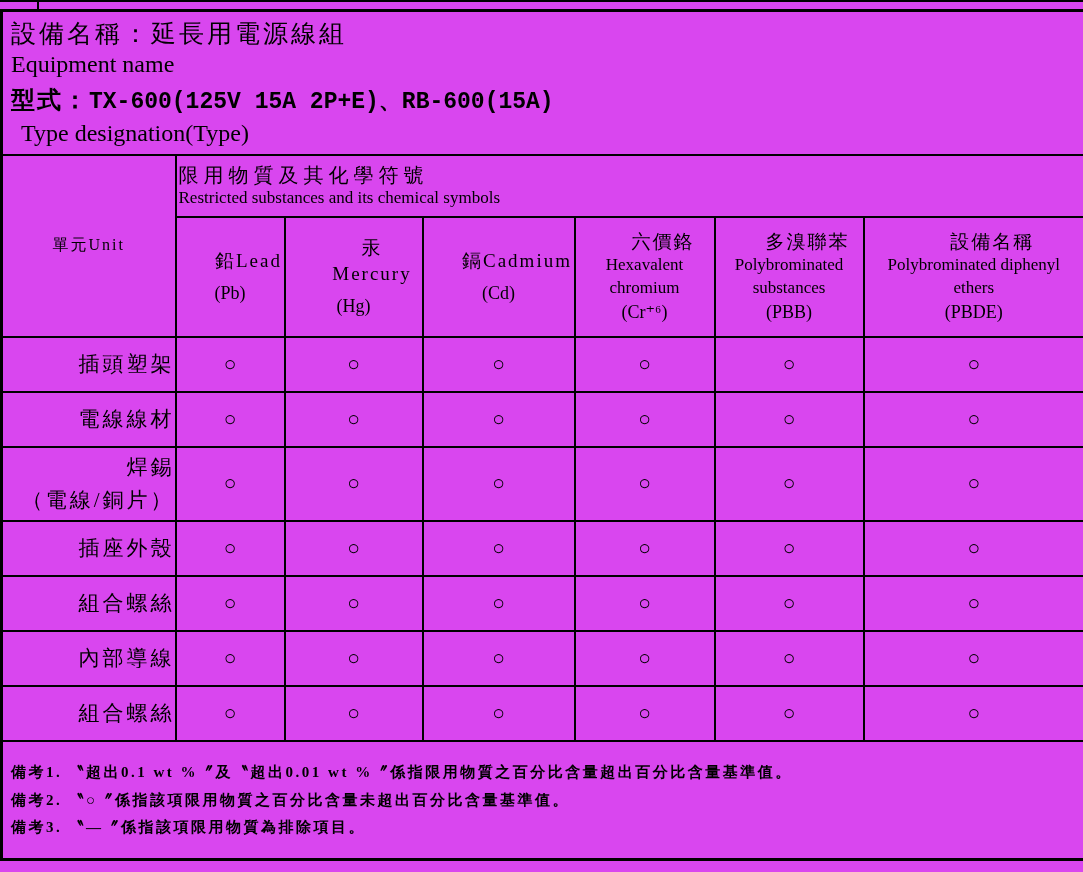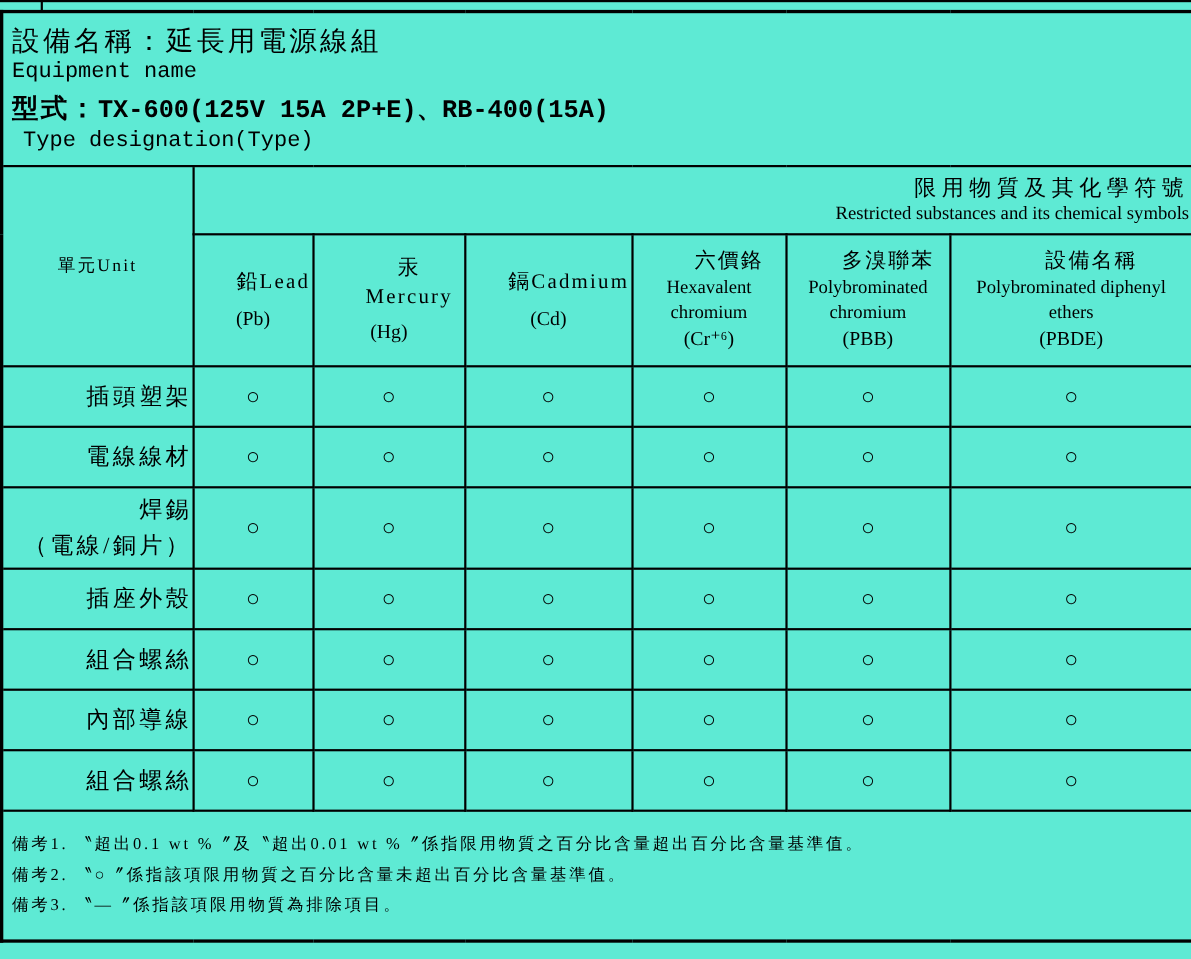--- a/index.html
+++ b/index.html
@@ -6,21 +6,21 @@
   html, body { background: #ffffff; }
   body {
     font-family: "Liberation Serif", "DejaVu Serif", serif;
     color: #000000;
     width: 1083px;
   }
   .page {
     position: relative;
     width: 1083px;
     height: 872px;
-    background: #5eead4;
+    background: #d946ef;
     overflow: hidden;
   }
   
   .top-line {
     position: absolute; top: 0; left: 0;
     width: 1083px; height: 2px; background: #000;
   }
   .top-tick {
     position: absolute; top: 0; left: 37px;
     width: 2px; height: 10px; background: #000;
@@ -35,53 +35,53 @@
   table.decl td {
     border: 2px solid #000;
     vertical-align: middle;
   }
   
   .info-row td { height: 140px; padding: 6px 8px 4px 8px; vertical-align: top; }
   .zh-title {
     font-size: 25px; letter-spacing: 3px; line-height: 1.25;
   }
   .en-sub {
-    font-size: 20px; line-height: 1.3; margin-bottom: 5px; font-family: Liberation Mono, monospace;
+    font-size: 24px; line-height: 1.3; margin-bottom: 5px;
   }
   .type-line { font-size: 24px; font-weight: bold; line-height: 1.3; margin-top: 2px; }
   .type-line .mono {
     font-family: "Liberation Mono", "DejaVu Sans Mono", monospace;
     font-size: 23px; font-weight: bold; letter-spacing: 0;
   }
   .type-line .lbl { letter-spacing: 2px; }
   .en-sub.indent { padding-left: 10px; margin-bottom: 0; }
   
   .grp-row { height: 62px; }
-  .grp-cell { text-align: right; padding: 2px; }
+  .grp-cell { text-align: left; padding: 2px; }
   .grp-zh { font-size: 20px; letter-spacing: 5px; line-height: 1.25; }
   .grp-en { font-size: 17px; line-height: 1.2; }
   .unit-hdr {
     text-align: center; font-size: 16px; letter-spacing: 2px;
   }
   .colhdr-row { height: 120px; }
   .col-hdr { text-align: center; padding: 2px 1px; line-height: 1.35; }
   .hdr-zh { font-size: 19px; letter-spacing: 2px; padding-left: 37px; }
   .hdr-en { font-size: 17px; letter-spacing: 0; }
   .hdr-sym { font-size: 18px; letter-spacing: 0; }
   .col-sparse div { margin: 7px 0; }
   
   tbody.data tr { height: 55px; }
   tbody.data tr.row-tall { height: 74px; }
   .unit-cell {
     font-size: 21px; letter-spacing: 3px;
     text-align: right; padding-left: 10px; line-height: 1.55;
   }
   .value-cell { text-align: center; font-size: 21px; }
   
-  .notes-row td { height: 119px; padding: 6px 8px; vertical-align: middle; }
+  .notes-row td { height: 119px; padding: 6px 8px; vertical-align: middle; font-weight: bold; }
   .note-line {
     font-size: 15px; letter-spacing: 2.5px; line-height: 1.1;
     margin: 11px 0;
   }
 </style>
 </head>
 <body>
 
 <div class="page">
   <div class="top-line"></div>
@@ -96,21 +96,21 @@
       <col style="width:140px">
       <col style="width:149px">
       <col style="width:221px">
     </colgroup>
     <tbody>
       <tr class="info-row">
         <td colspan="7">
           <div class="zh-title">設備名稱：延長用電源線組</div>
           <div class="en-sub">Equipment name</div>
           <div class="type-line">
-            <span class="lbl">型式：</span><span class="mono">TX-600(125V 15A 2P+E)、RB-400(15A)</span>
+            <span class="lbl">型式：</span><span class="mono">TX-600(125V 15A 2P+E)、RB-600(15A)</span>
           </div>
           <div class="en-sub indent">Type designation(Type)</div>
         </td>
       </tr>
       <tr class="grp-row">
         <td rowspan="2" class="unit-hdr">單元Unit</td>
         <td colspan="6" class="grp-cell">
           <div class="grp-zh">限用物質及其化學符號</div>
           <div class="grp-en">Restricted substances and its chemical symbols</div>
         </td>
@@ -128,21 +128,21 @@
             <div class="hdr-zh">鎘Cadmium</div>
             <div class="hdr-sym">(Cd)</div>
           </td>
           <td class="col-hdr">
             <div class="hdr-zh">六價鉻</div>
             <div class="hdr-en">Hexavalent chromium</div>
             <div class="hdr-sym">(Cr⁺⁶)</div>
           </td>
           <td class="col-hdr">
             <div class="hdr-zh">多溴聯苯</div>
-            <div class="hdr-en">Polybrominated chromium</div>
+            <div class="hdr-en">Polybrominated substances</div>
             <div class="hdr-sym">(PBB)</div>
           </td>
           <td class="col-hdr">
             <div class="hdr-zh">設備名稱</div>
             <div class="hdr-en">Polybrominated diphenyl ethers</div>
             <div class="hdr-sym">(PBDE)</div>
           </td>
         </tr>
     </tbody>
     <tbody class="data" id="data-rows">

